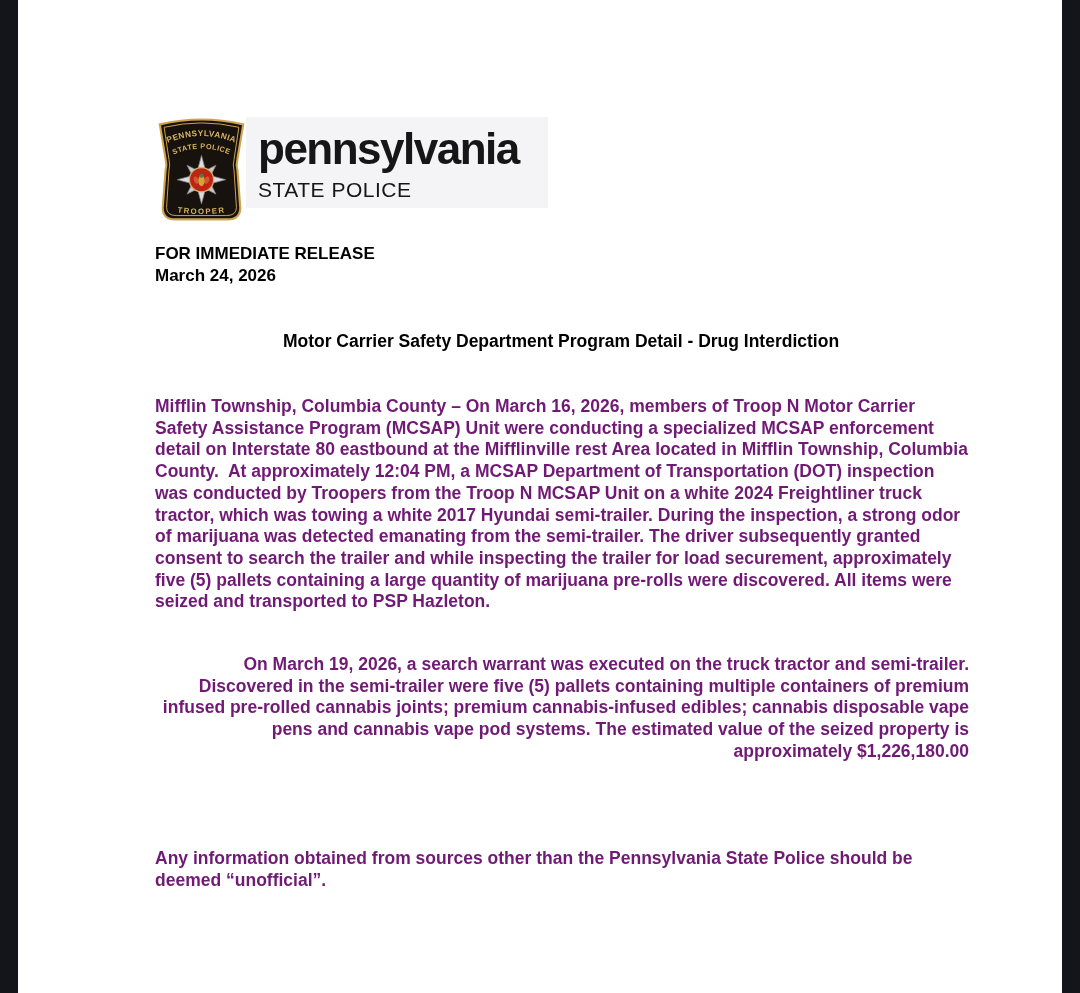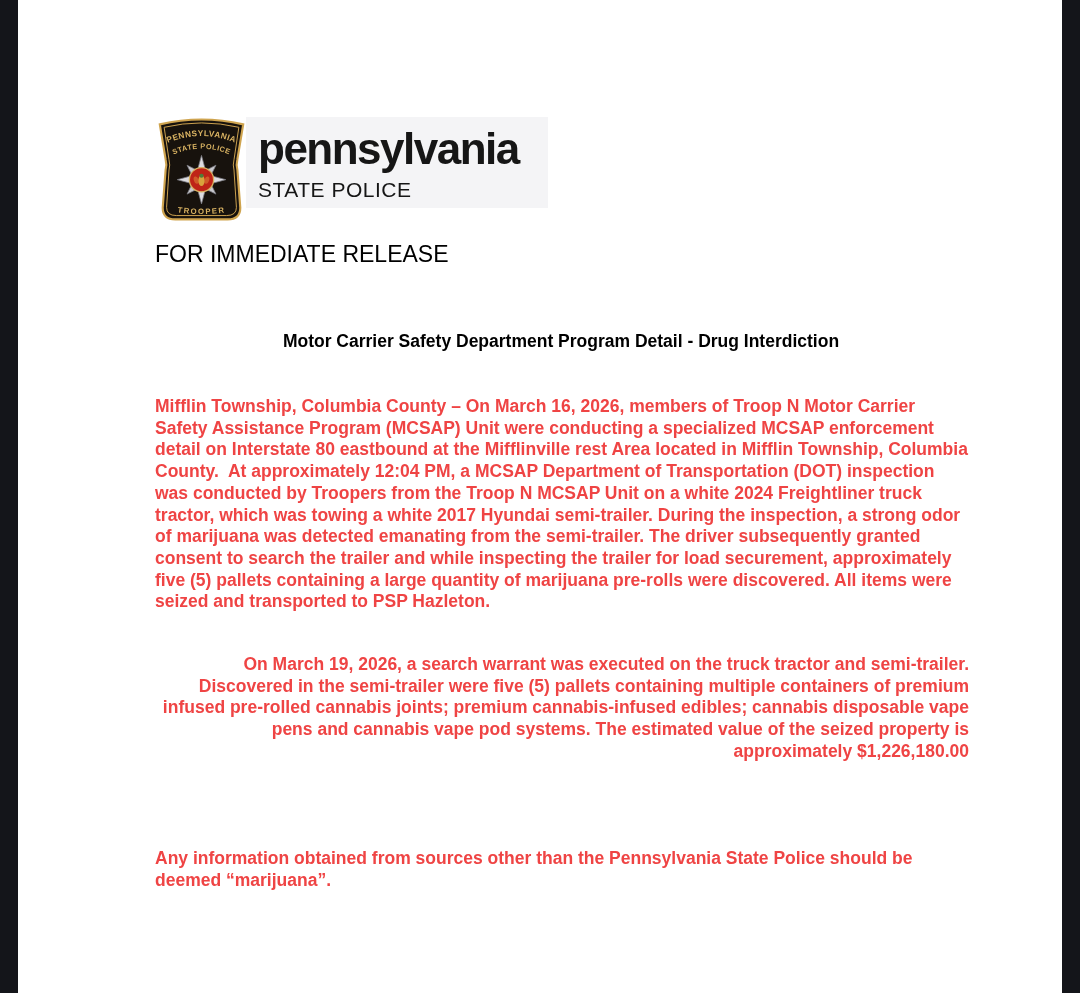--- a/index.html
+++ b/index.html
@@ -25,26 +25,26 @@
   .wordmark { position: absolute; left: 240px; top: 122px; color: #161616; }
   .wm1 {
     font-size: 44px; font-weight: 700; line-height: 54px; letter-spacing: -1.5px;
   }
   .wm2 {
     font-size: 21px; font-weight: 400; line-height: 24px; letter-spacing: 0.5px;
     margin-top: 2px;
   }
 
   
-  .release { position: absolute; left: 137px; top: 243px; font-size: 23px;
-             font-weight: 400; line-height: 22px; color: #000; }
+  .release { position: absolute; left: 137px; top: 243px; font-size: 17px;
+             font-weight: 700; line-height: 22px; color: #000; }
   .headline { position: absolute; left: 137px; top: 331px; width: 812px;
               text-align: center; font-size: 17.5px; font-weight: 700; color: #000; }
   .para { position: absolute; left: 137px; width: 814px; font-size: 17.5px;
-          font-weight: 700; line-height: 21.7px; color: #ef4444; white-space: pre-wrap; }
+          font-weight: 700; line-height: 21.7px; color: #701a75; white-space: pre-wrap; }
   .p1 { top: 396px; }
   .p2 { top: 654px; text-align: right; }
   .p3 { top: 788px; padding-left: 8px; }
   .p4 { top: 848px; }
 </style>
 </head>
 <body>
 
 <div class="viewport">
   <div class="side-bar left"></div>
@@ -91,25 +91,26 @@
       </svg>
 
       <div class="wordmark">
         <div class="wm1">pennsylvania</div>
         <div class="wm2">STATE POLICE</div>
       </div>
     </div>
 
     <div class="release">
       <div>FOR IMMEDIATE RELEASE</div>
+      <div>March 24, 2026</div>
     </div>
 
     <div class="headline">Motor Carrier Safety Department Program Detail - Drug Interdiction</div>
 
     <p class="para p1">Mifflin Township, Columbia County – On March 16, 2026, members of Troop N Motor Carrier Safety Assistance Program (MCSAP) Unit were conducting a specialized MCSAP enforcement detail on Interstate 80 eastbound at the Mifflinville rest Area located in Mifflin Township, Columbia County.  At approximately 12:04 PM, a MCSAP Department of Transportation (DOT) inspection was conducted by Troopers from the Troop N MCSAP Unit on a white 2024 Freightliner truck tractor, which was towing a white 2017 Hyundai semi-trailer. During the inspection, a strong odor of marijuana was detected emanating from the semi-trailer. The driver subsequently granted consent to search the trailer and while inspecting the trailer for load securement, approximately five (5) pallets containing a large quantity of marijuana pre-rolls were discovered. All items were seized and transported to PSP Hazleton.</p>
 
     <p class="para p2">On March 19, 2026, a search warrant was executed on the truck tractor and semi-trailer. Discovered in the semi-trailer were five (5) pallets containing multiple containers of premium infused pre-rolled cannabis joints; premium cannabis-infused edibles; cannabis disposable vape pens and cannabis vape pod systems. The estimated value of the seized property is approximately $1,226,180.00</p>
 
 
-    <p class="para p4">Any information obtained from sources other than the Pennsylvania State Police should be deemed “marijuana”.</p>
+    <p class="para p4">Any information obtained from sources other than the Pennsylvania State Police should be deemed “unofficial”.</p>
 
   </div>
 </div>
 
 </body></html>

